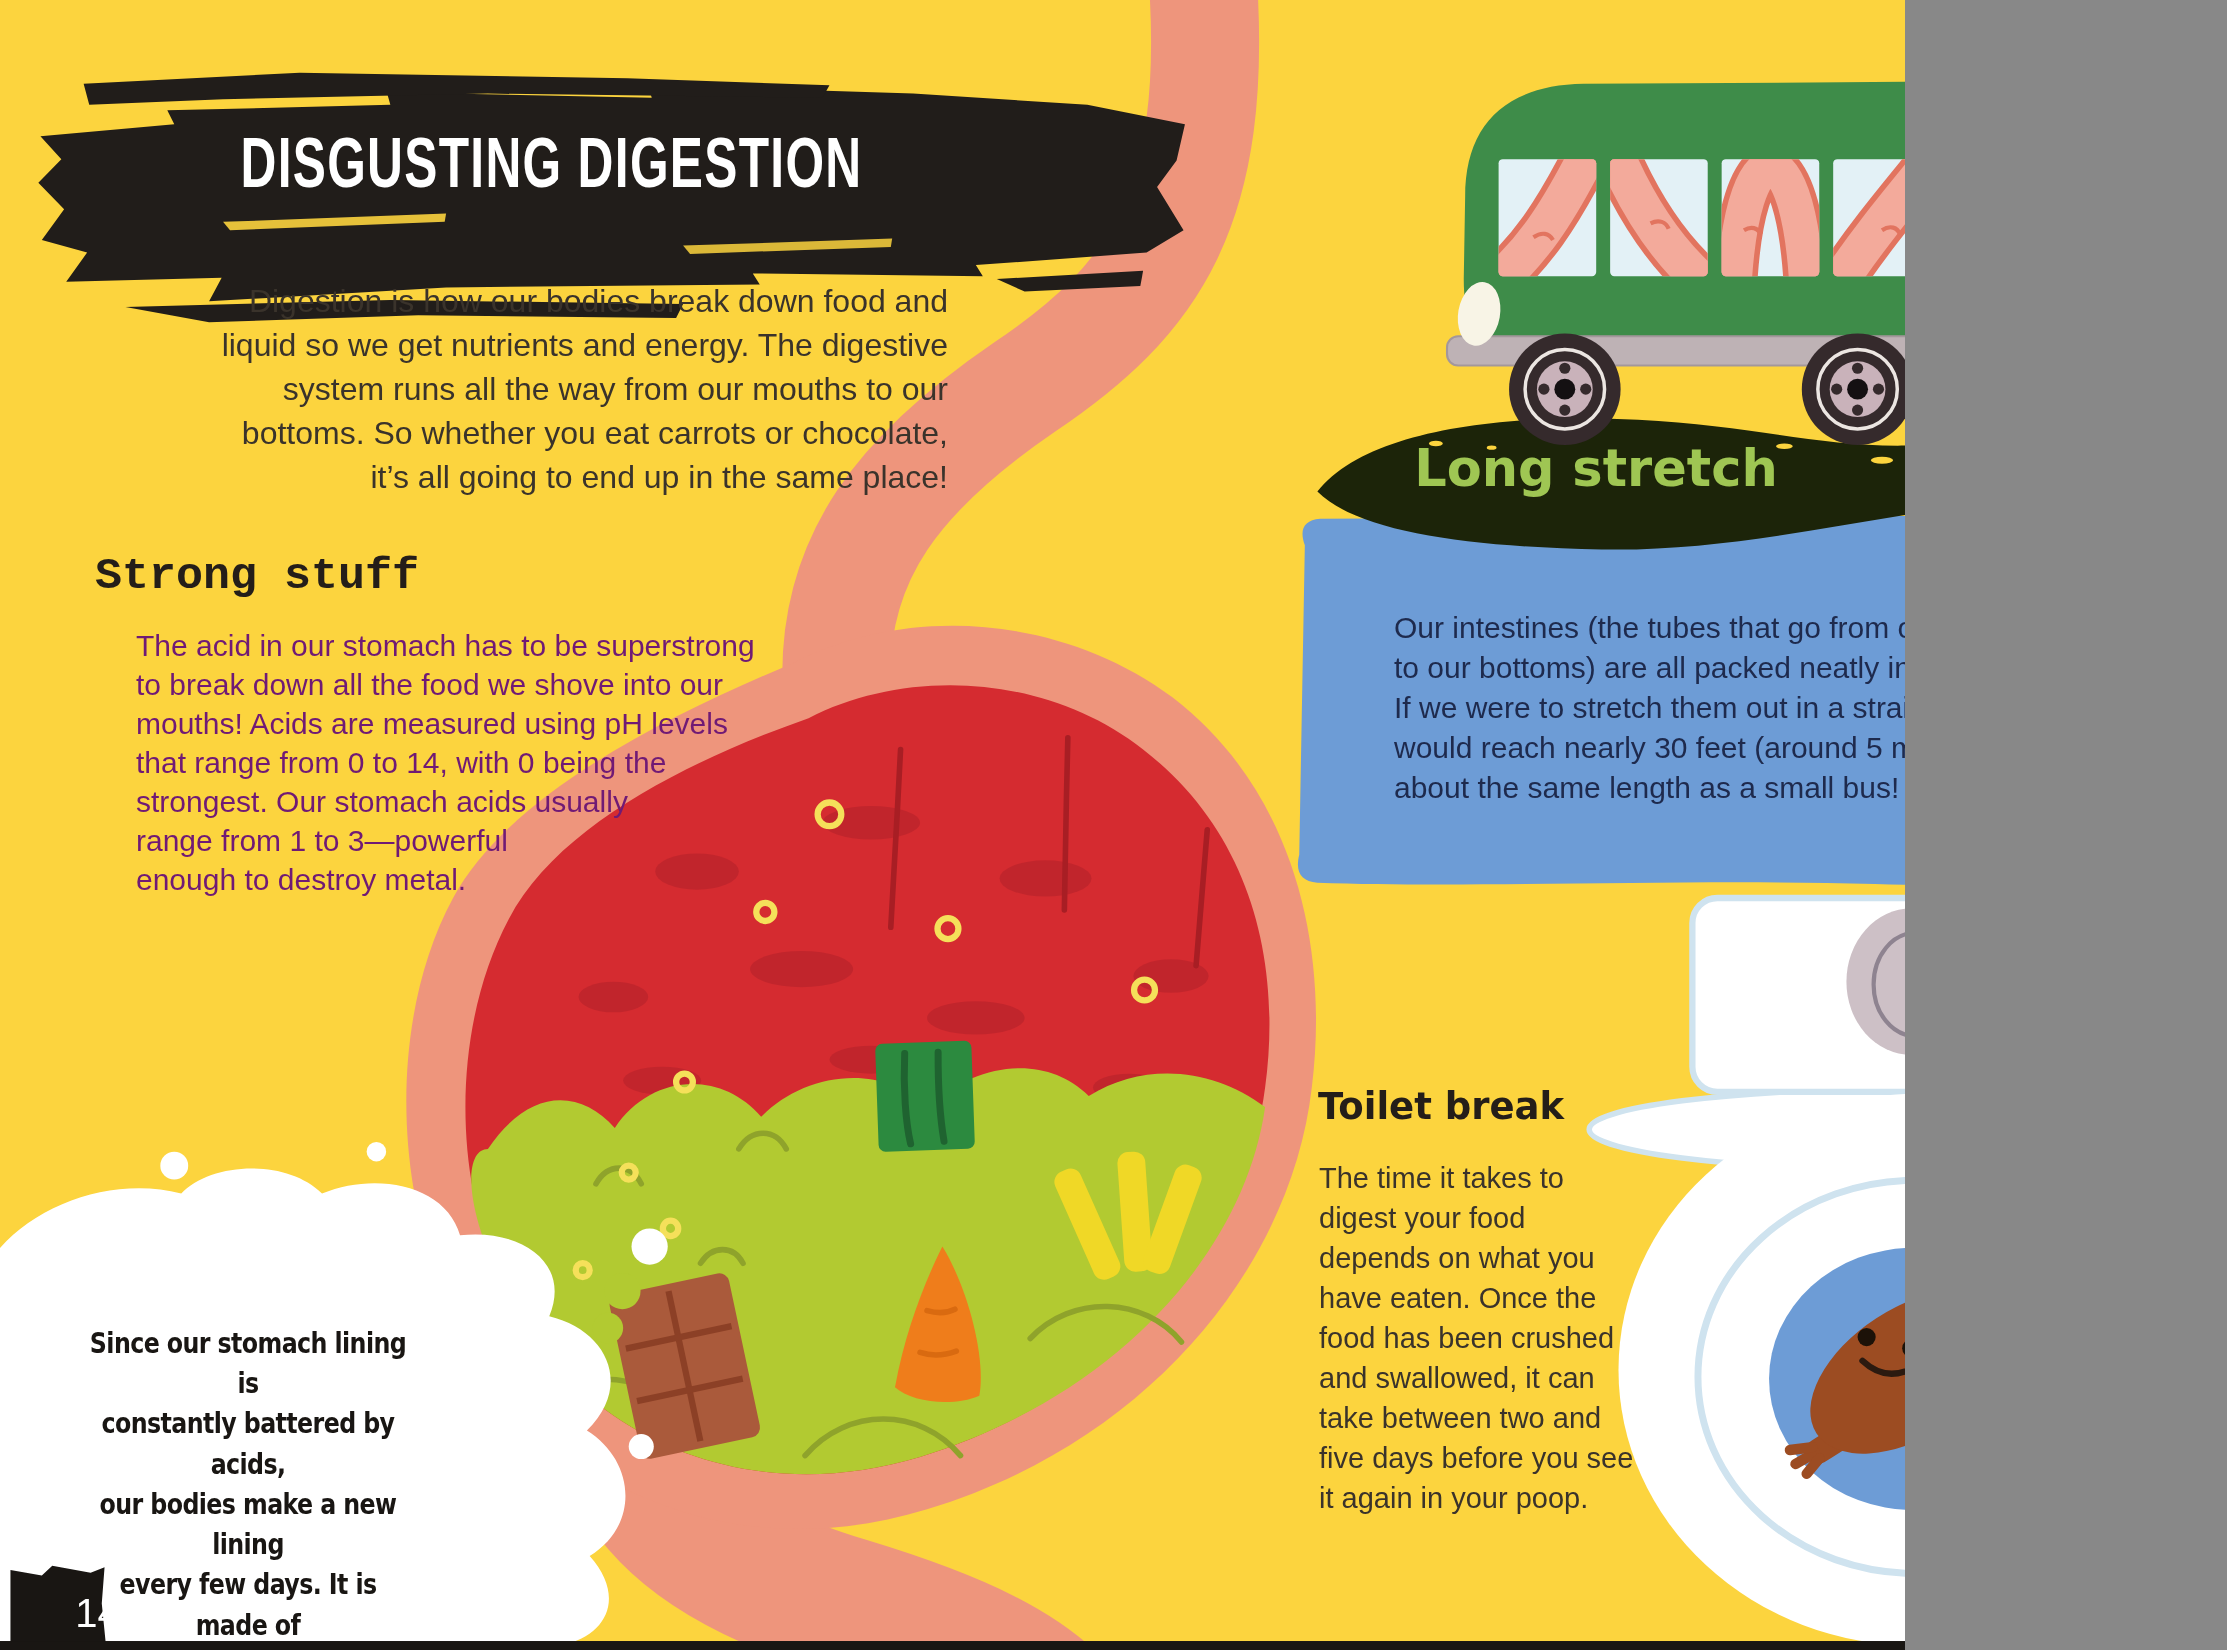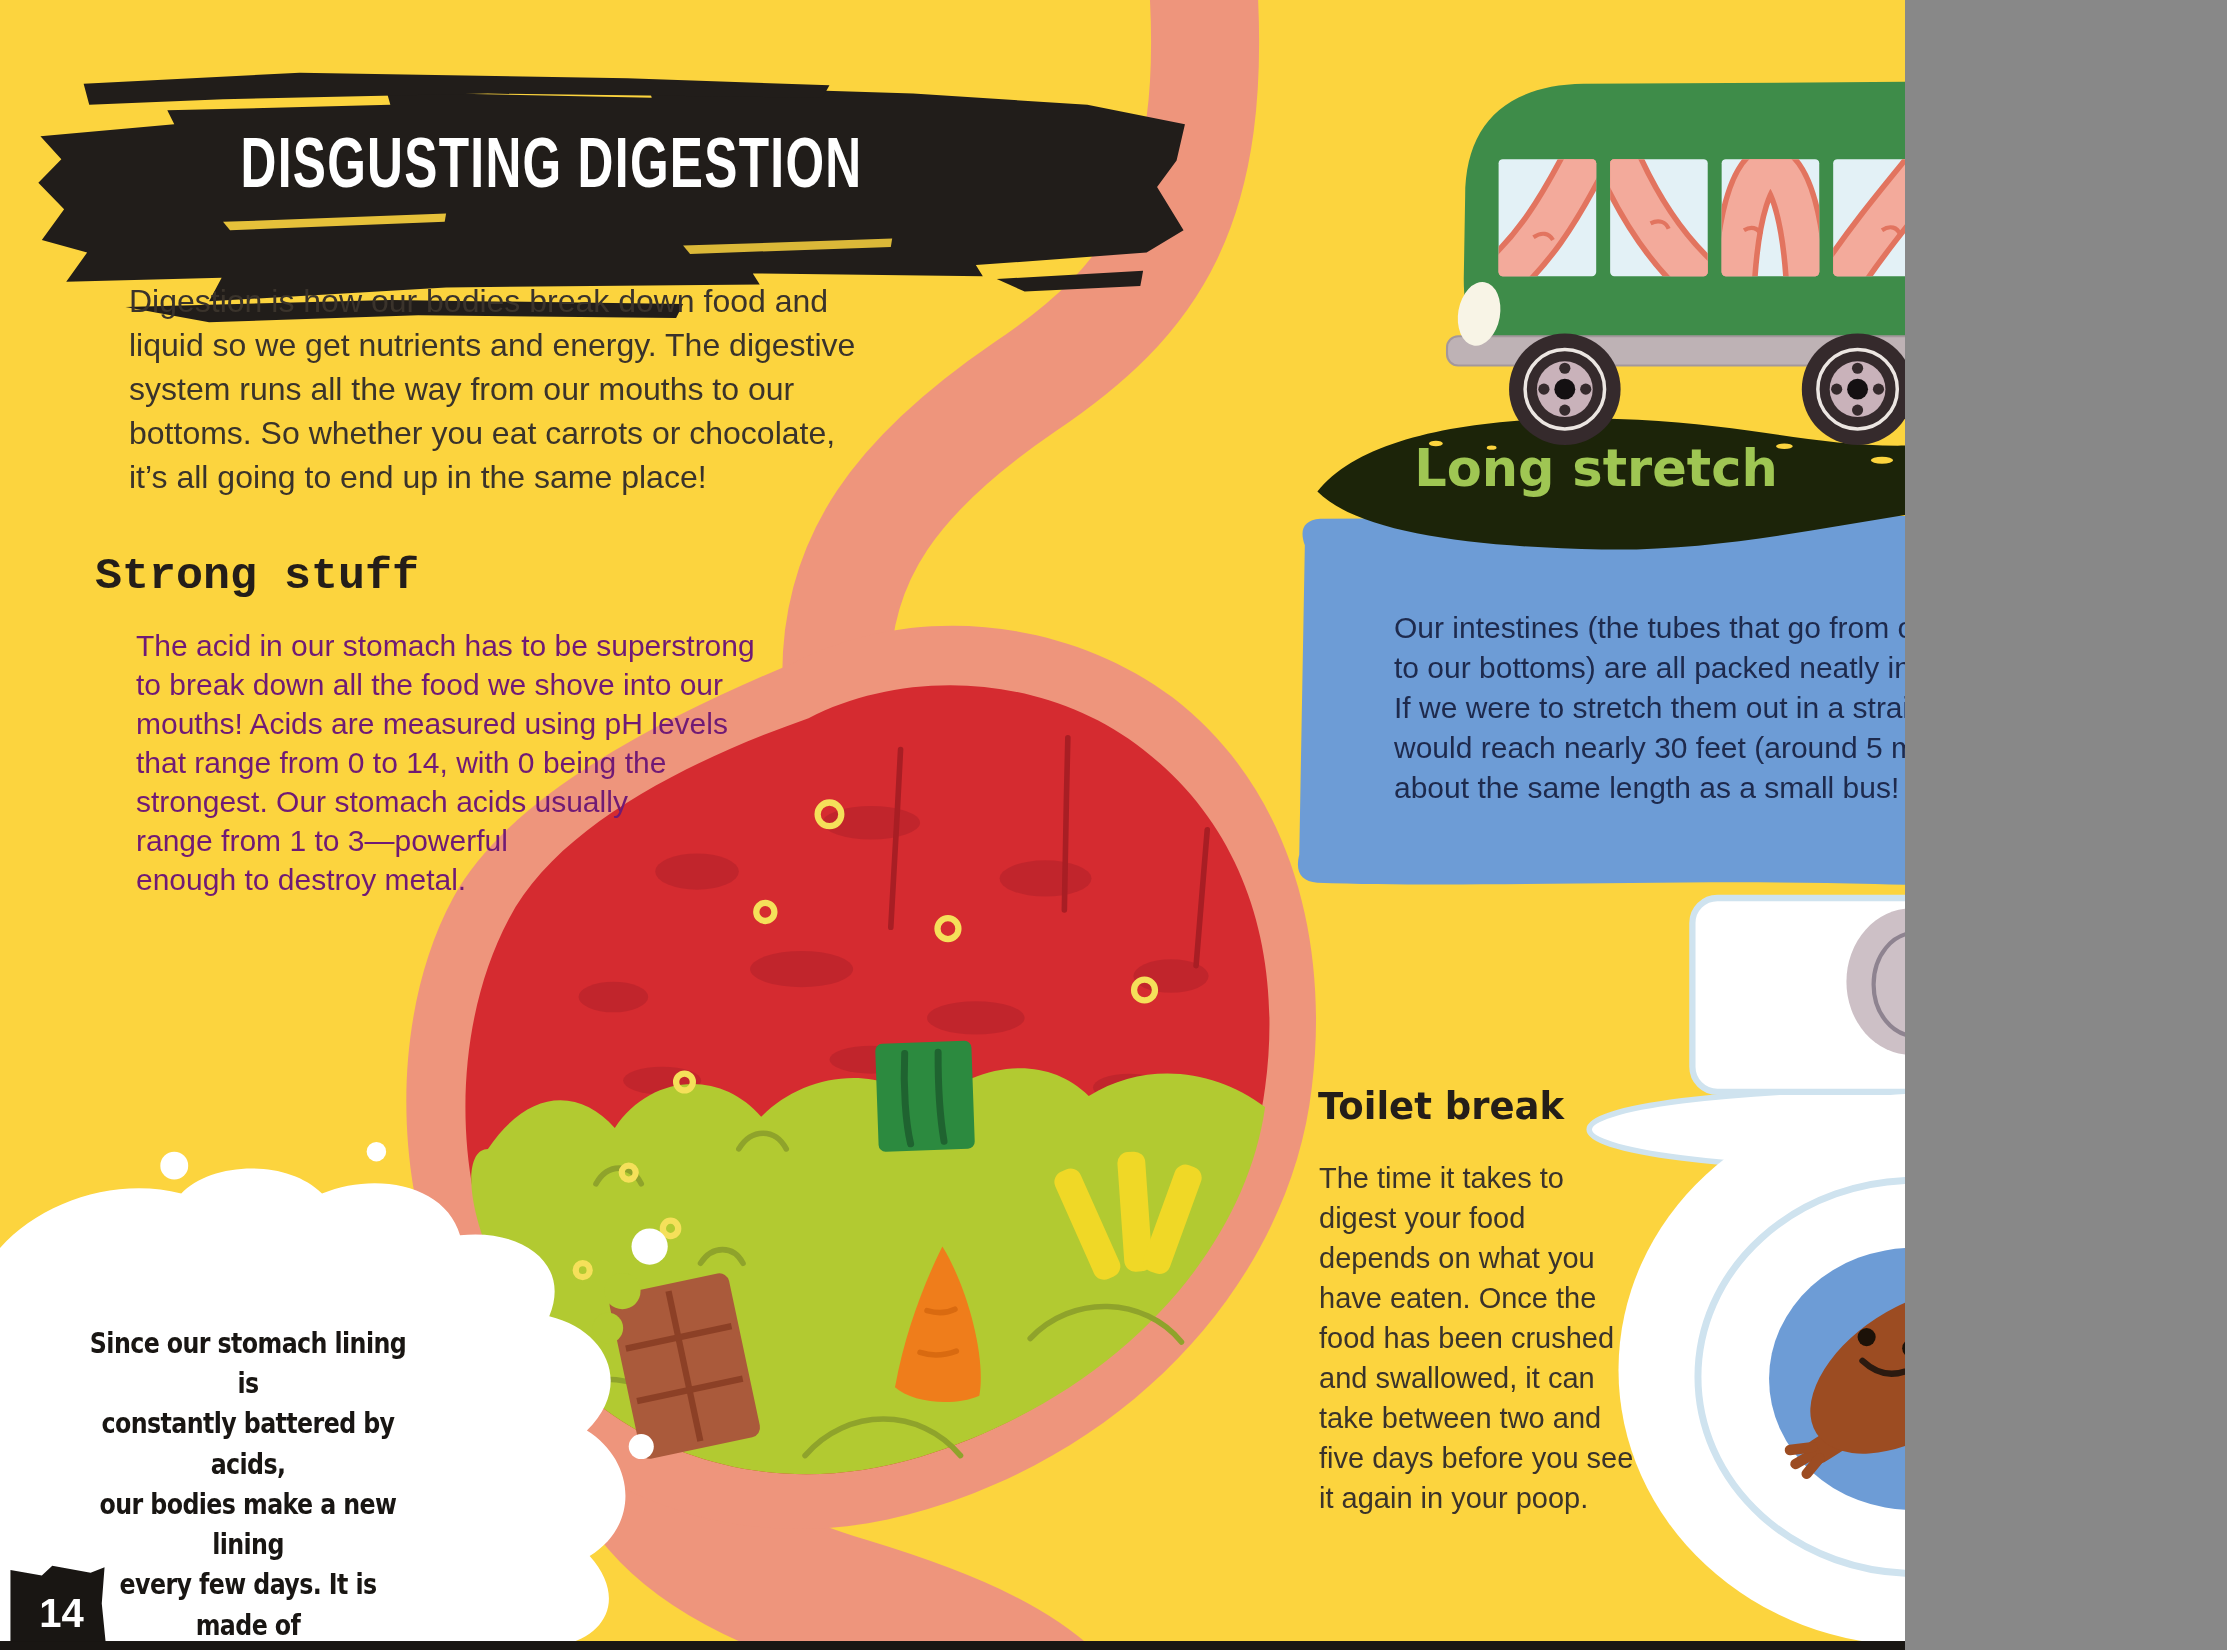--- a/index.html
+++ b/index.html
@@ -8,39 +8,39 @@
     background:#fcd43e;font-family:"Liberation Sans",sans-serif;
   }
   .page svg.art{position:absolute;left:0;top:0;width:2227px;height:1651px;display:block;}
   .txt{position:absolute;white-space:pre-line;}
   .title{
     left:119px;top:131px;width:865px;text-align:center;color:#ffffff;
     font-size:54px;font-weight:900;letter-spacing:1.4px;
     transform:scale(.92,1.3);transform-origin:center;
   }
   .intro{
-    left:129px;top:279px;width:819px;text-align:left;color:#3a332b;
+    left:129px;top:279px;width:819px;text-align:right;color:#3a332b;
     font-size:32px;line-height:44px;font-weight:400;
   }
   .h-funky{font-weight:800;color:#241e19;letter-spacing:0px;font-family:"DejaVu Sans","Liberation Sans",sans-serif;}
   .strong-head{left:95px;top:551px;font-size:45px;font-family:Liberation Mono, monospace;}
   .strong-body{left:92px;top:626px;width:669px;color:#701a75;font-size:30px;line-height:39px;margin-left:44px;}
   .long-head{left:1380px;top:439px;width:432px;text-align:center;font-size:51px;color:#9fc653;}
   .blue-body{left:1394px;top:608px;width:739px;color:#1e2a4d;font-size:30px;line-height:40px;}
   .toilet-head{left:1318px;top:1085px;font-size:37px;}
   .toilet-body{left:1319px;top:1150px;width:349px;color:#3a332b;font-size:29px;line-height:40px;margin-top:8px;}
   .splat-body{
     left:63px;top:1323px;width:370px;text-align:center;color:#191613;
     font-size:27px;line-height:38px;font-weight:700;letter-spacing:-0.7px;
     transform:scale(.88,1.06);transform-origin:center top;
     font-family:"DejaVu Sans","Liberation Sans",sans-serif;
   }
   .pagenum{
-    position:absolute;color:#ffffff;font-weight:700;font-size:40px;
-    width:98px;text-align:center;
+    position:absolute;color:#ffffff;font-weight:400;font-size:40px;
+    width:98px;text-align:center;padding-left:36px;
   }
   .pagenum-left{left:12.5px;top:1591px;}
   .pagenum-right{left:2116px;top:1591px;}
 </style>
 </head>
 <body>
 
 <div class="page">
 
   <svg class="art" viewBox="0 0 3195 2368">

